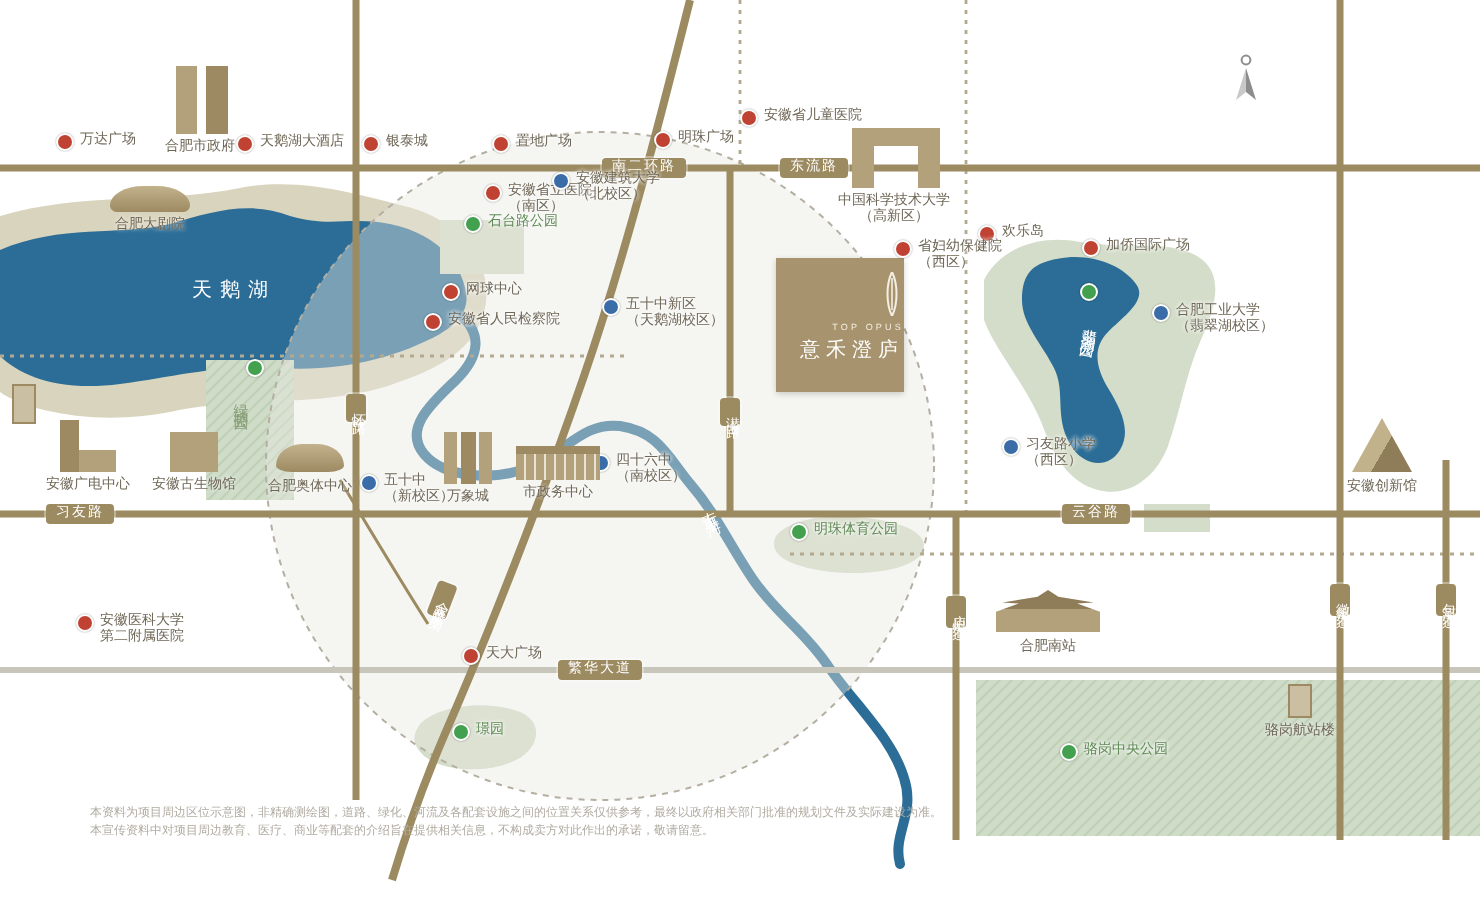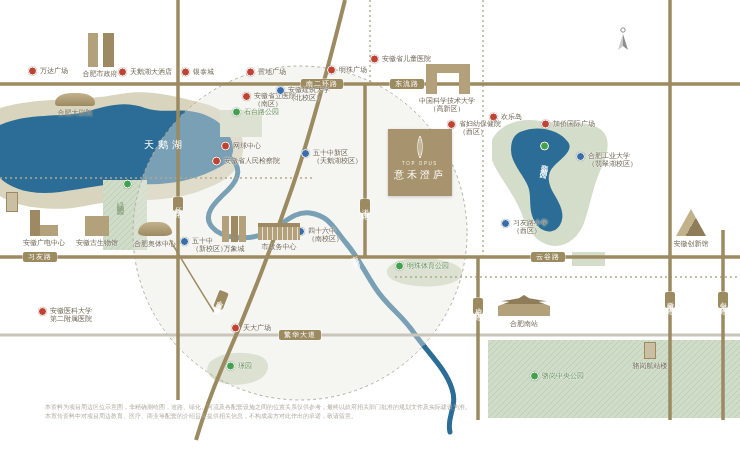--- a/index.html
+++ b/index.html
@@ -37,21 +37,21 @@
     white-space:nowrap;text-align:center;text-shadow:0 0 2px #fff;}
   
   .vlabel{position:absolute;writing-mode:vertical-rl;font-size:7.5px;letter-spacing:2px;
     transform:translate(-50%,0);font-family:"Liberation Serif",serif;}
   
   .title-block{position:absolute;left:300px;top:182px;transform:translate(-50%,0);text-align:center;}
   .title-cn{font-family:"Liberation Serif",serif;font-size:14px;letter-spacing:5px;color:#4a4437;font-weight:bold;white-space:nowrap;}
   .title-en{font-size:5.5px;letter-spacing:2.2px;color:#9a927f;margin-top:2px;white-space:nowrap;}
   
   .logo{position:absolute;left:388px;top:129px;width:64px;height:67px;background:#a7946e;
-    display:flex;flex-direction:column;align-items:center;justify-content:flex-start;
+    display:flex;flex-direction:column;align-items:flex-end;justify-content:flex-start;
     box-shadow:0 1px 3px rgba(0,0,0,.18);}
   .logo svg{margin-top:7px;}
   .logo-en{color:#f4efe4;font-size:4.5px;letter-spacing:1.6px;margin-top:3px;white-space:nowrap;}
   .logo-zh{color:#fff;font-family:"Liberation Serif",serif;font-size:10px;letter-spacing:3px;margin-top:2px;white-space:nowrap;}
   .lake-label{position:absolute;color:#fff;font-family:"Liberation Serif",serif;font-size:10px;letter-spacing:4px;}
   .disclaimer{position:absolute;left:45px;top:403px;color:#b1aca2;font-size:6px;line-height:9px;}
   .compass{position:absolute;left:612px;top:26px;}
 </style>
 </head>
 <body>
@@ -115,21 +115,21 @@
 
   <div class="logo">
     <svg width="12" height="22" viewBox="0 0 12 22">
       <path d="M6,0 C9,6 9,16 6,22 C3,16 3,6 6,0 Z" fill="none" stroke="#f4efe4" stroke-width="1"></path>
       <path d="M6,3 L6,19" stroke="#f4efe4" stroke-width="0.8"></path>
     </svg>
     <div class="logo-en">TOP OPUS</div>
     <div class="logo-zh">意禾澄庐</div>
   </div>
 
-  <div class="lake-label" style="left:96px;top:138px;margin-left:48px;">天鹅湖</div>
+  <div class="lake-label" style="left:96px;top:138px;">天鹅湖</div>
 
   <div class="disclaimer">
     <div>本资料为项目周边区位示意图，非精确测绘图，道路、绿化、河流及各配套设施之间的位置关系仅供参考，最终以政府相关部门批准的规划文件及实际建设为准。</div>
     <div>本宣传资料中对项目周边教育、医疗、商业等配套的介绍旨在提供相关信息，不构成卖方对此作出的承诺，敬请留意。</div>
   </div>
 <div class="badge" style="left: 322px; top: 84px;">南二环路</div>
     <div class="badge" style="left: 407px; top: 84px;">东流路</div>
     <div class="badge" style="left: 40px; top: 257px;">习友路</div>
     <div class="badge" style="left: 548px; top: 257px;">云谷路</div>
     <div class="badge" style="left: 300px; top: 335px;">繁华大道</div>

